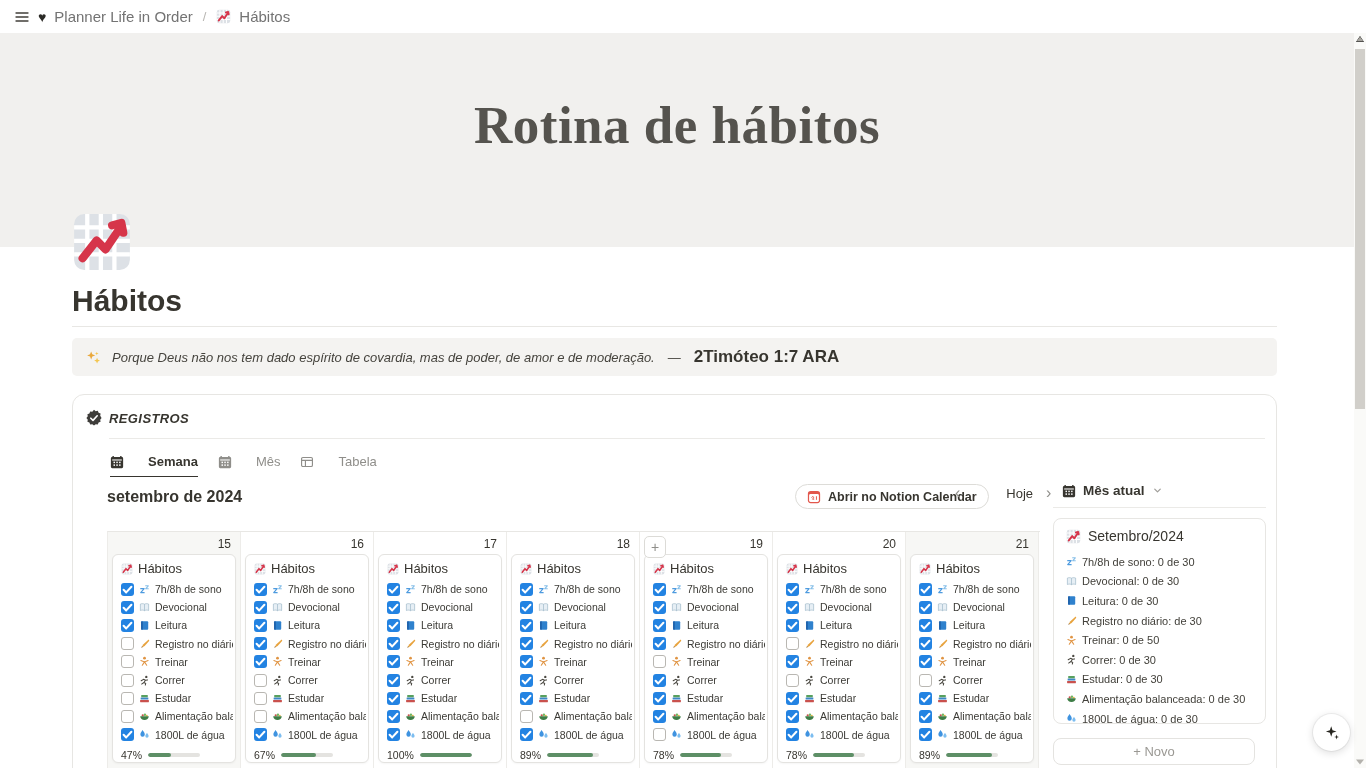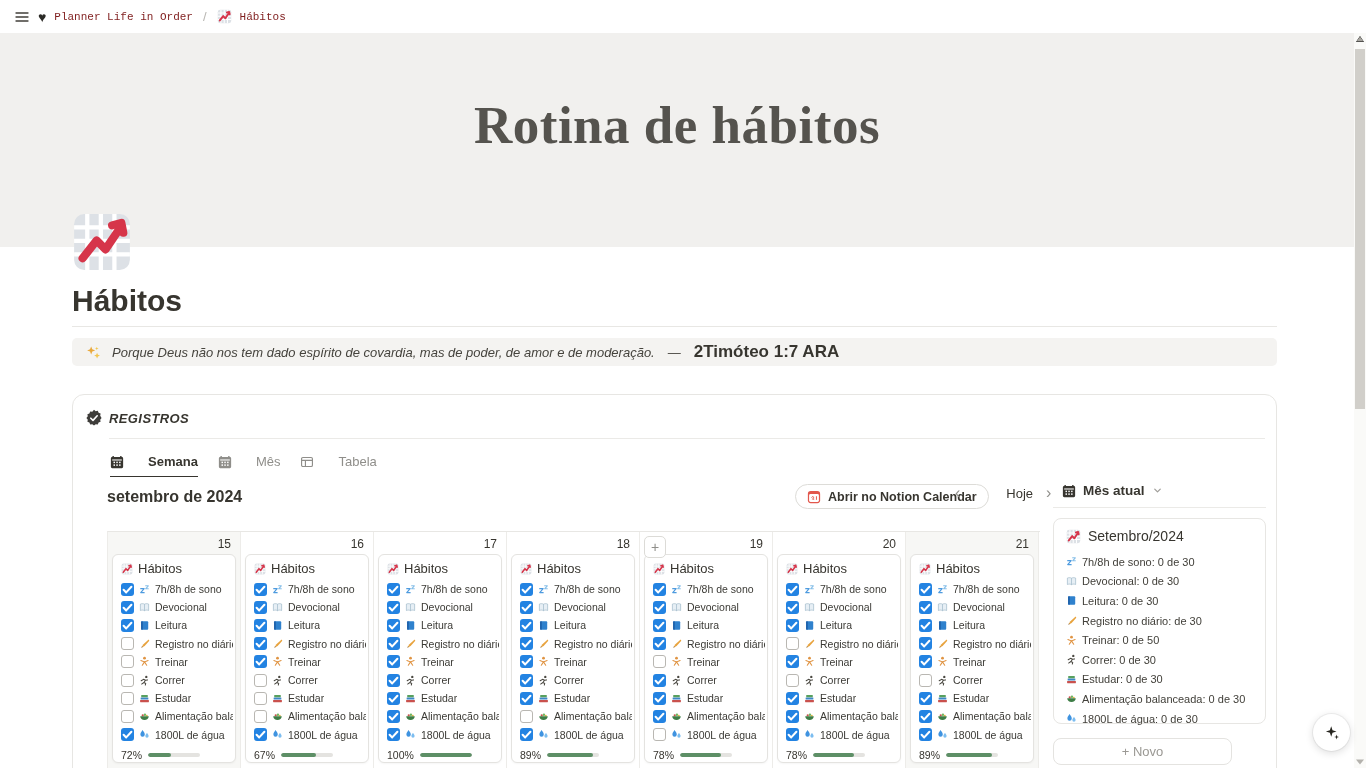--- a/index.html
+++ b/index.html
@@ -5,38 +5,38 @@
   * { margin:0; padding:0; box-sizing:border-box; }
   html,body { width:1366px; height:768px; overflow:hidden; }
   body { position:relative; background:#fff; font-family:"Liberation Sans", sans-serif; color:#37352f; }
   .icn { display:inline-flex; align-items:center; justify-content:center; flex:none; }
   .icn svg { width:100%; height:100%; display:block; }
   .i11{width:11px;height:11px;} .i12{width:12px;height:12px;} .i14{width:14px;height:14px;}
   .i15{width:15px;height:15px;} .i16{width:16px;height:16px;} .i18{width:18px;height:18px;}
 
   
   .topbar { position:absolute; top:0; left:0; right:0; height:33px; background:#fff; display:flex; align-items:center; padding:0 14px; gap:8px; z-index:5; }
-  .topbar .crumb { font-size:11px; color:#7f1d1d;font-family:Liberation Mono, monospace; }
+  .topbar .crumb { font-size:15px; color:#737373; }
   .topbar .sep { color:#b8b6b2; font-size:13px; padding:0 2px; }
   .heart { color:#2b2a26; font-size:14px; line-height:1; }
   .top-right { margin-left:auto; display:flex; align-items:center; gap:16px; color:#413f3a; }
   .edited { font-size:13.5px; color:#a5a29d; }
   .share { font-size:13.5px; color:#37352f; }
   .dots { font-size:12px; letter-spacing:1.5px; color:#413f3a; }
 
   
   .cover { position:absolute; top:33px; left:0; width:1354px; height:214px; background:#f1f0ee; }
   .cover-title { text-align:center; padding-top:62px; font-family:"Liberation Serif", serif; font-weight:700; font-size:53px; letter-spacing:.5px; color:#55534e; }
 
   .page-icon { position:absolute; left:71px; top:211px; width:62px; height:62px; z-index:6; }
   .page-h1 { position:absolute; left:72px; top:284px; font-size:30px; font-weight:700; color:#37352f; }
   .h1-divider { position:absolute; left:72px; top:326px; width:1205px; height:1px; background:#e8e7e4; }
 
   
-  .callout { position:absolute; left:72px; top:338px; width:1205px; height:28px; background:#f4f3f1; border-radius:5px; display:flex; align-items:center; gap:11px; padding:0 14px; }
+  .callout { position:absolute; left:72px; top:338px; width:1205px; height:38px; background:#f4f3f1; border-radius:5px; display:flex; align-items:center; gap:11px; padding:0 14px; }
   .callout-text { font-style:italic; font-size:13px; color:#45433d; }
   .callout-sep { font-size:13px; color:#45433d; padding:0 2px; }
   .callout-ref { font-size:17px; font-weight:700; color:#37352f; }
 
   
   .regbox { position:absolute; left:72px; top:394px; width:1205px; height:420px; border:1px solid #e7e6e3; border-radius:12px; background:#fff; }
   .reg-head-icon { position:absolute; left:12px; top:14px; }
   .reg-title { position:absolute; left:36px; top:16px; font-size:13px; font-weight:700; font-style:italic; letter-spacing:.4px; color:#37352f; }
   .reg-divider { position:absolute; left:36px; right:11px; top:43px; height:1px; background:#ebeae7; }
 
@@ -68,21 +68,21 @@
   .pct { font-size:10.5px; color:#37352f; }
   .track { width:52px; height:4px; border-radius:2px; background:#e4e3e0; overflow:hidden; }
   .fill { height:4px; border-radius:2px; }
 
   
   .side-head { position:absolute; left:989px; top:88px; display:flex; align-items:center; gap:7px; font-size:13.5px; font-weight:600; color:#37352f; cursor:pointer; }
   .side-divider { position:absolute; left:980px; top:112px; width:213px; height:1px; background:#ebeae7; }
   .side-card { position:absolute; left:980px; top:123px; width:213px; height:206px; border:1px solid #e7e6e3; border-radius:8px; background:#fff; padding:9px 12px; cursor:pointer; }
   .side-title { display:flex; align-items:center; gap:7px; font-size:14px; font-weight:500; color:#37352f; margin-bottom:8px; }
   .stat { display:flex; align-items:center; gap:5px; height:19.6px; font-size:11px; color:#42403a; white-space:nowrap; overflow:hidden; }
-  .new-btn { position:absolute; left:980px; top:343px; width:179px; height:27px; border:1px solid #e4e3e0; border-radius:8px; display:flex; align-items:center; justify-content:center; font-size:13px; color:#9a9893; background:#fff; cursor:pointer; }
+  .new-btn { position:absolute; left:980px; top:343px; width:202px; height:27px; border:1px solid #e4e3e0; border-radius:8px; display:flex; align-items:center; justify-content:center; font-size:13px; color:#9a9893; background:#fff; cursor:pointer; }
 
   
   .ai-btn { position:absolute; left:1313px; top:714px; width:37px; height:37px; border-radius:50%; background:#fff; box-shadow:0 2px 8px rgba(0,0,0,.14), 0 0 0 1px rgba(0,0,0,.05); display:flex; align-items:center; justify-content:center; cursor:pointer; z-index:8; }
 
   
   .sb { position:absolute; top:33px; right:0; width:12px; height:735px; background:#fafaf8; z-index:7; }
   .sb-up { position:absolute; top:3px; left:2px; }
   .sb-down { position:absolute; bottom:3px; left:2px; }
   .sb-thumb { position:absolute; top:16px; left:1px; width:10px; height:360px; background:#d1cfca; cursor:pointer; }
 </style>
@@ -334,21 +334,21 @@
             </span>
             <span class="icn i11">
               <svg viewBox="0 0 16 16">
                 <path d="M5.2 1.6C3.6 4.2 2 5.9 2 8a3.2 3.2 0 006.4 0c0-2.1-1.6-3.8-3.2-6.4z" fill="#3f93e0"></path>
                 <path d="M11.6 5.6c-1.2 1.9-2.4 3.2-2.4 4.7a2.4 2.4 0 004.8 0c0-1.5-1.2-2.8-2.4-4.7z" fill="#7cbdf0"></path>
               </svg>
             </span>
             <span class="hlabel">1800L de água</span>
           </div>
           <div class="card-foot">
-            <span class="pct">72%</span>
+            <span class="pct">47%</span>
             <div class="track">
               <div class="fill" style="width:44%;background:#5d8f66"></div>
             </div>
           </div>
         </div>
       </div>
       <div class="col">
         <div class="date">16</div>
         <div class="day-card">
           <div class="card-title">

